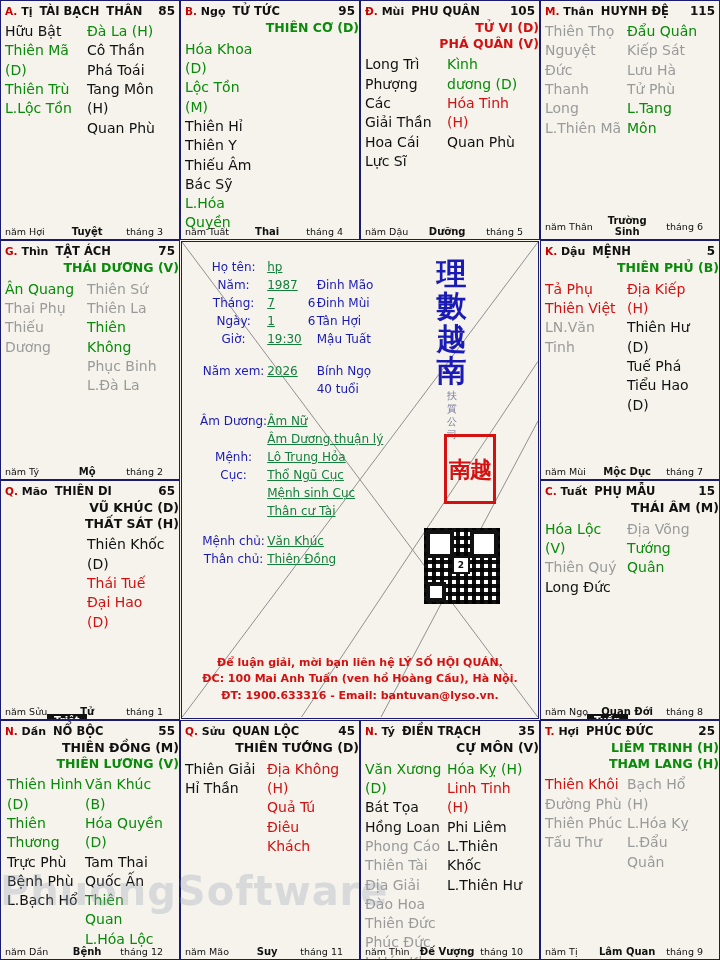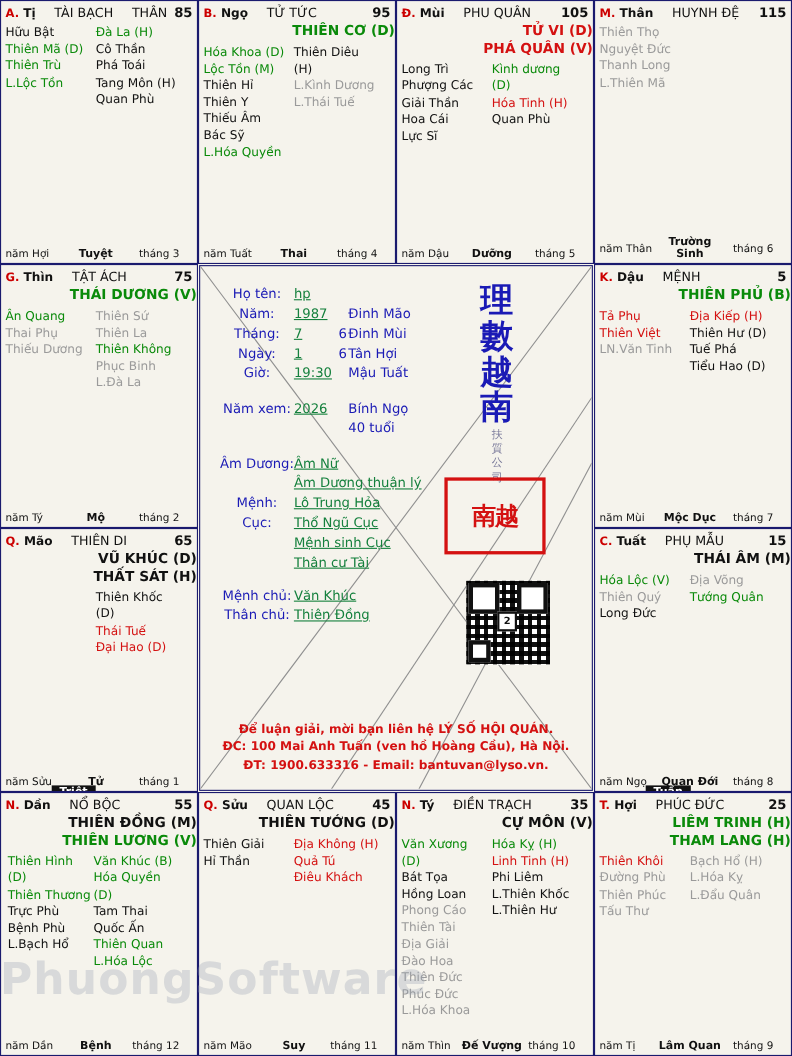--- a/index.html
+++ b/index.html
@@ -27,37 +27,37 @@
   }
   .cell .hdr {
     display: flex;
     align-items: baseline;
     padding: 3px 4px 0 4px;
     font-size: 11px;
     white-space: nowrap;
   }
   .hdr .palace-num { color:#cc0000; font-weight:bold; font-size:10.5px; }
   .hdr .branch { color:#111; font-weight:bold; font-size:11px; }
-  .hdr .pname { color:#111; font-weight:normal; font-size:11.5px; margin-left:17px; }
+  .hdr .pname { color:#111; font-weight:bold; font-size:11.5px; margin-left:7px; }
   .hdr .score { margin-left:auto; color:#111; font-weight:bold; font-size:12px; }
   .stars-main {
     text-align:right;
     margin-top:2px;
     line-height:1.25;
   }
   .stars-main div { font-weight:bold; font-size:12.5px; }
   .s-green { color:#0a8a0a; }
   .s-red { color:#d41111; }
   .s-black { color:#111; }
   .s-grey { color:#9a9a9a; }
   .cols {
     display:flex;
     gap:0;
     padding: 4px 14px 0 4px;
-    font-size: 11px;
+    font-size: 14px;
     line-height: 1.38;
   }
   .cols .c { width:50%; }
   .cols .c.right { padding-left:2px; }
   .footer {
     position:absolute; bottom:2px; left:0; right:12px;
     display:flex; align-items:center;
     font-size:9.5px; color:#111;
     padding: 0 4px;
   }
@@ -109,21 +109,21 @@
   .seal .small {
     font-family:"DejaVu Serif", serif;
     color:#7a7a9a;
     font-size:10px;
     line-height:1.1;
     margin-top:2px;
   }
   .stamp {
     position:absolute;
     right: 42px; top: 192px;
-    width: 92px; height:70px;
+    width: 52px; height:70px;
     border:3px solid #d41111;
     color:#d41111;
     font-family:"DejaVu Serif", serif;
     font-size:22px;
     font-weight:bold;
     display:flex; align-items:center; justify-content:center;
     line-height:1;
     letter-spacing:-1px;
   }
   .qr {
@@ -229,25 +229,20 @@
       <div class="cols">
         <div class="c">
           <div class="s-green">Hóa Khoa (D)</div>
           <div class="s-green">Lộc Tồn (M)</div>
           <div class="s-black">Thiên Hỉ</div>
           <div class="s-black">Thiên Y</div>
           <div class="s-black">Thiếu Âm</div>
           <div class="s-black">Bác Sỹ</div>
           <div class="s-green">L.Hóa Quyền</div>
         </div>
-        <div class="c right">
-          <div class="s-black">Thiên Diêu (H)</div>
-          <div class="s-grey">L.Kình Dương</div>
-          <div class="s-grey">L.Thái Tuế</div>
-        </div>
       </div>
       <div class="footer">
         <span class="age">năm Tuất</span>
         <span class="mid">Thai</span>
         <span class="mon">tháng 4</span>
       </div>
     </div>
   <div class="cell">
       <div class="hdr">
         <span class="palace-num">Đ.</span>
@@ -285,20 +280,27 @@
         <span class="branch">&nbsp;Thân</span>
         <span class="pname">HUYNH ĐỆ</span>
         <span class="score">115</span>
       </div>
       <div class="cols">
         <div class="c">
           <div class="s-grey">Thiên Thọ</div>
           <div class="s-grey">Nguyệt Đức</div>
           <div class="s-grey">Thanh Long</div>
           <div class="s-grey">L.Thiên Mã</div>
+        </div>
+        <div class="c right">
+          <div class="s-green">Đẩu Quân</div>
+          <div class="s-grey">Kiếp Sát</div>
+          <div class="s-grey">Lưu Hà</div>
+          <div class="s-grey">Tử Phù</div>
+          <div class="s-green">L.Tang Môn</div>
         </div>
       </div>
       <div class="footer">
         <span class="age">năm Thân</span>
         <span class="mid">Trường Sinh</span>
         <span class="mon">tháng 6</span>
       </div>
     </div>
 
   <div class="cell">

